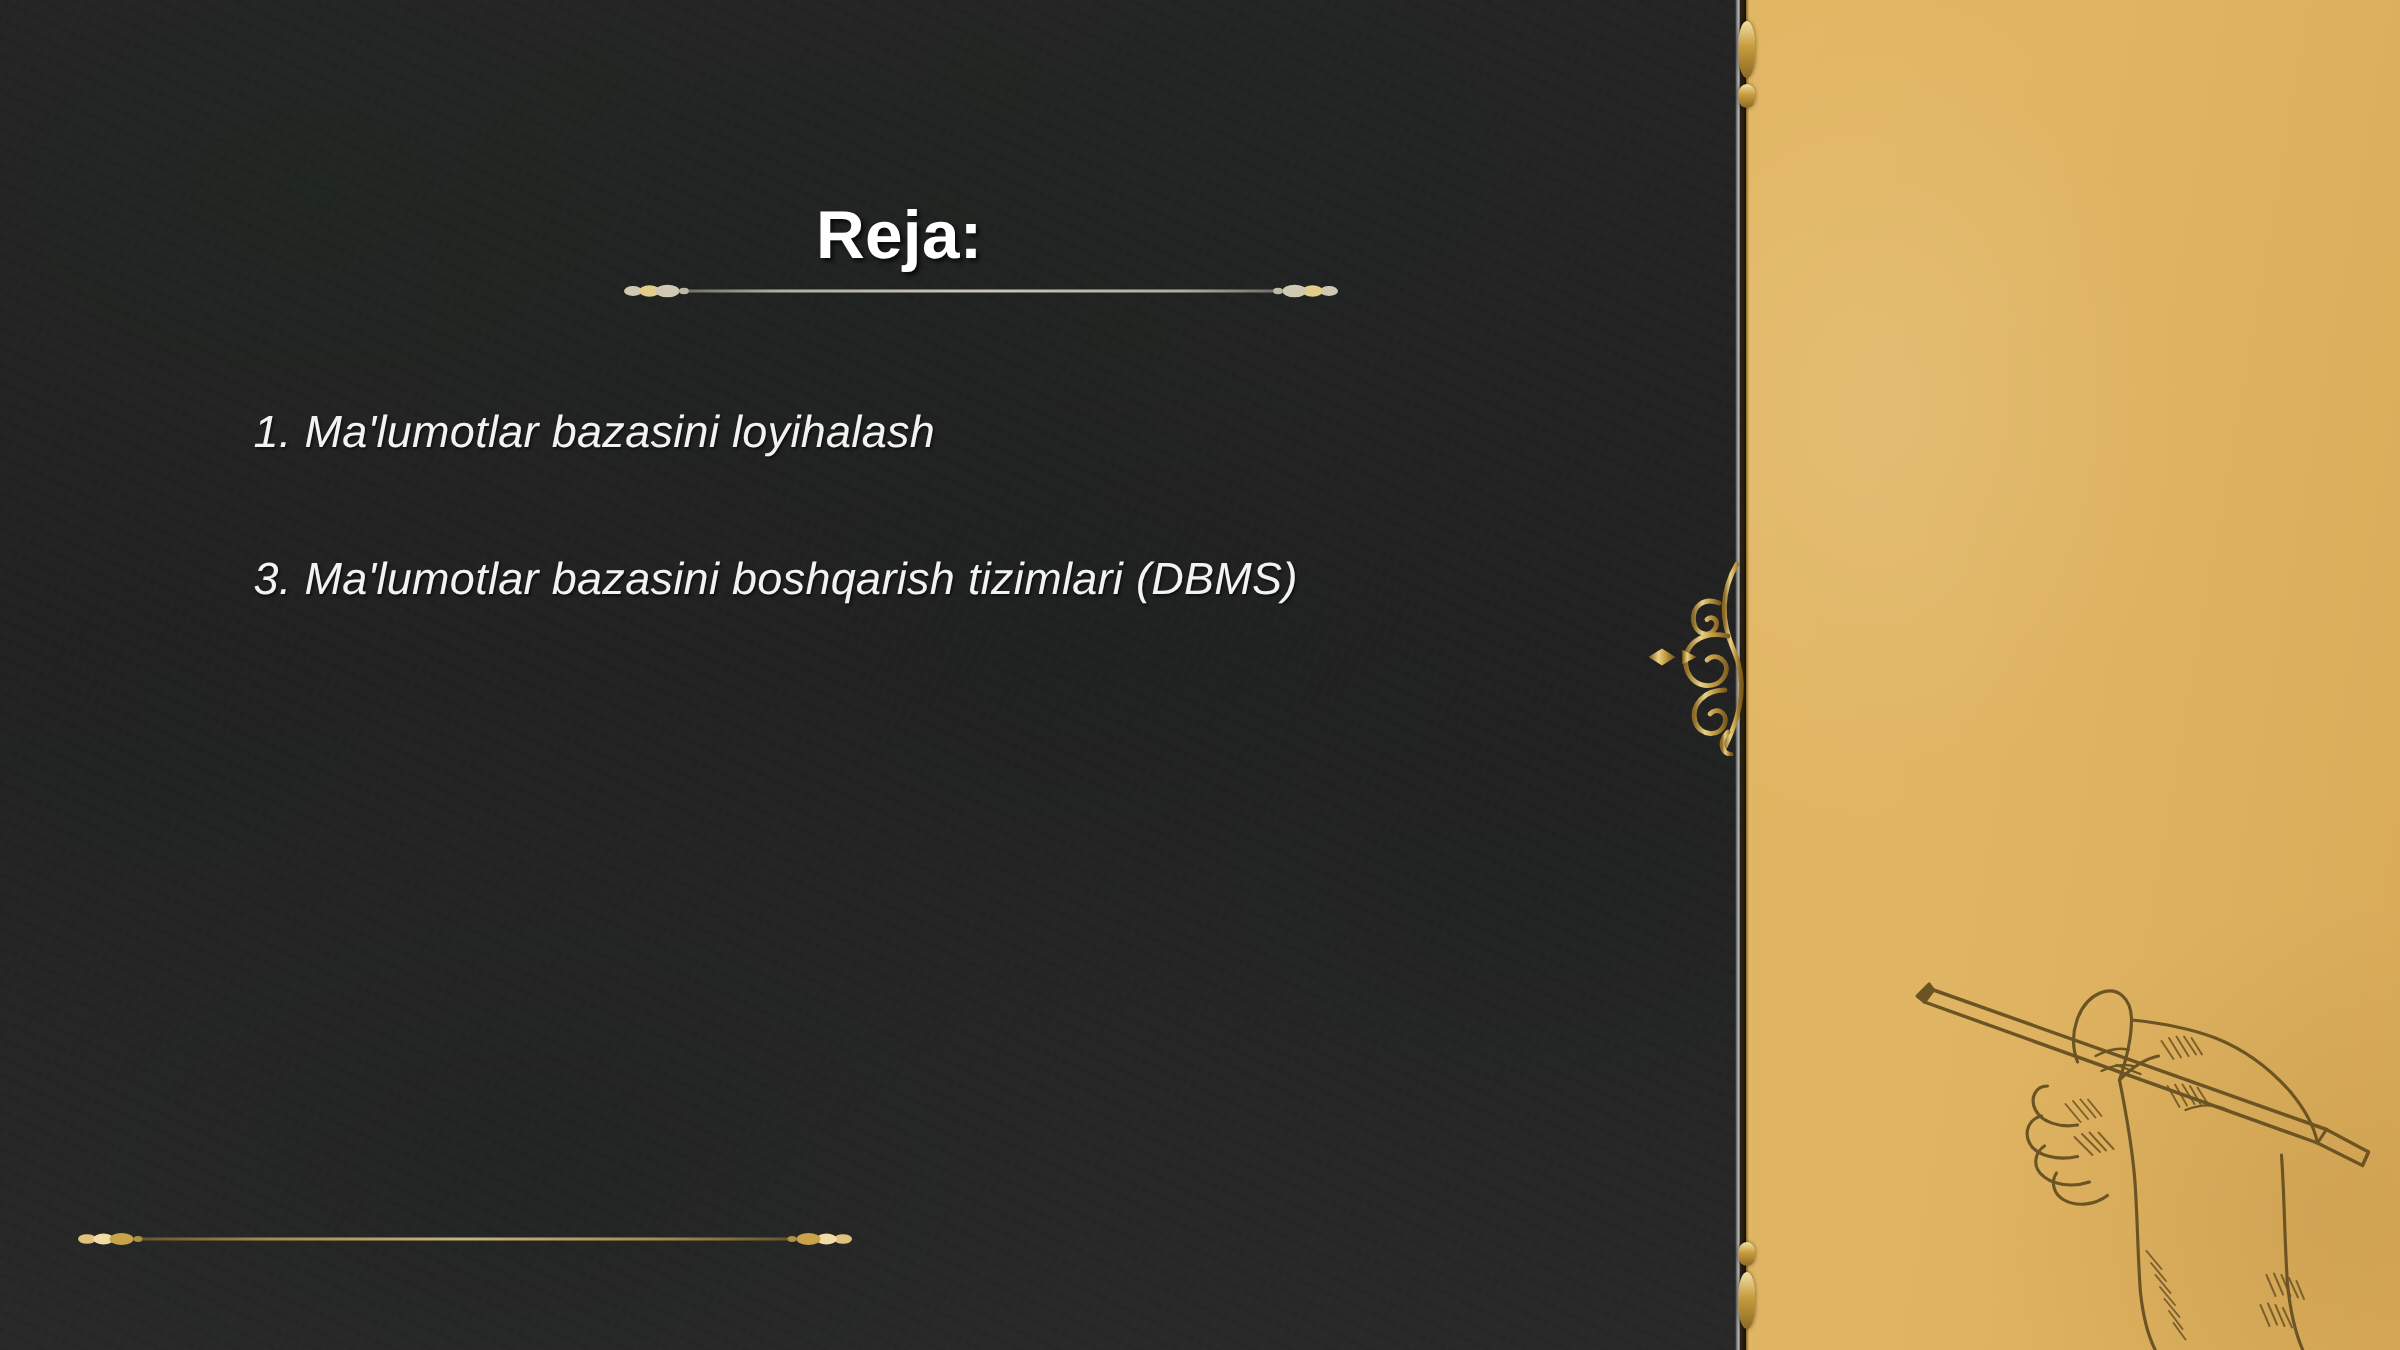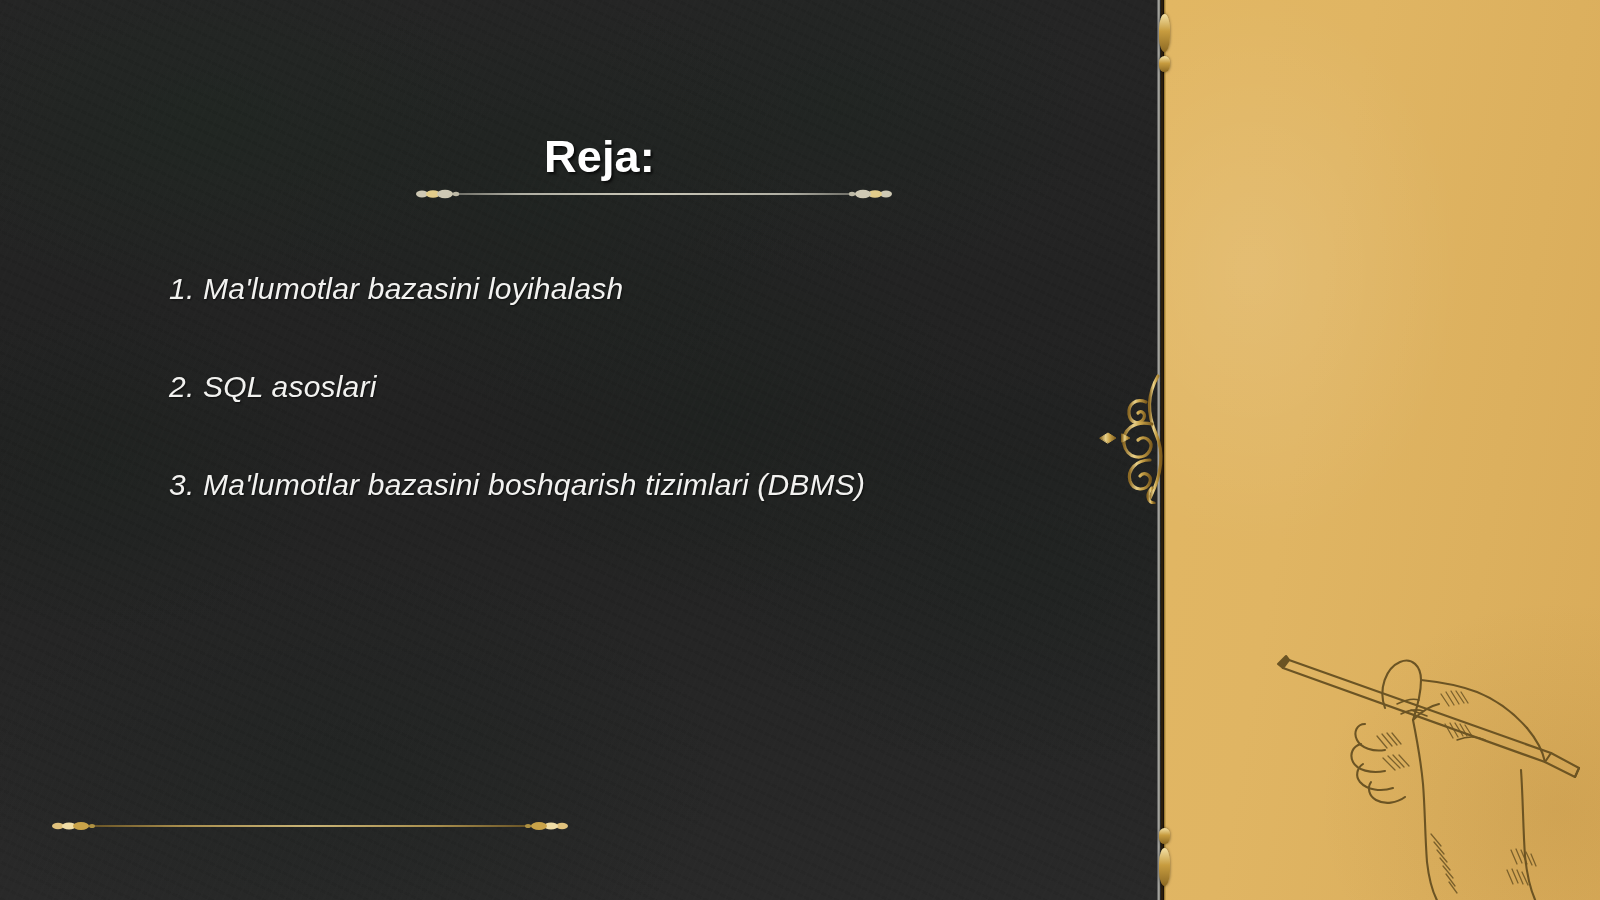--- a/index.html
+++ b/index.html
@@ -281,21 +281,20 @@
         <ellipse cx="6" cy="7" rx="6" ry="3.4" fill="#cfc9b4"></ellipse>
         <ellipse cx="17" cy="7" rx="7" ry="3.8" fill="#e3cd8b"></ellipse>
         <ellipse cx="29" cy="7" rx="8" ry="4.2" fill="#cfc9b4"></ellipse>
         <ellipse cx="40" cy="7" rx="3.2" ry="2.2" fill="#bdb9a6"></ellipse>
       </g>
     </svg>
   </div>
 
   <div class="body-list">
     <div class="body-line">1. Ma'lumotlar bazasini loyihalash</div>
-    <div class="body-line">2. SQL asoslari</div>
     <div class="body-line">3. Ma'lumotlar bazasini boshqarish tizimlari (DBMS)</div>
   </div>
 
   <div class="divider divider-bottom">
     <div class="rule gold"></div>
     <svg class="orn left" viewBox="0 0 46 14">
       <g>
         <ellipse cx="6" cy="7" rx="6" ry="3.2" fill="#e0c27d"></ellipse>
         <ellipse cx="17" cy="7" rx="7" ry="3.6" fill="#f0dda6"></ellipse>
         <ellipse cx="29" cy="7" rx="8" ry="4.0" fill="#c9a349"></ellipse>

